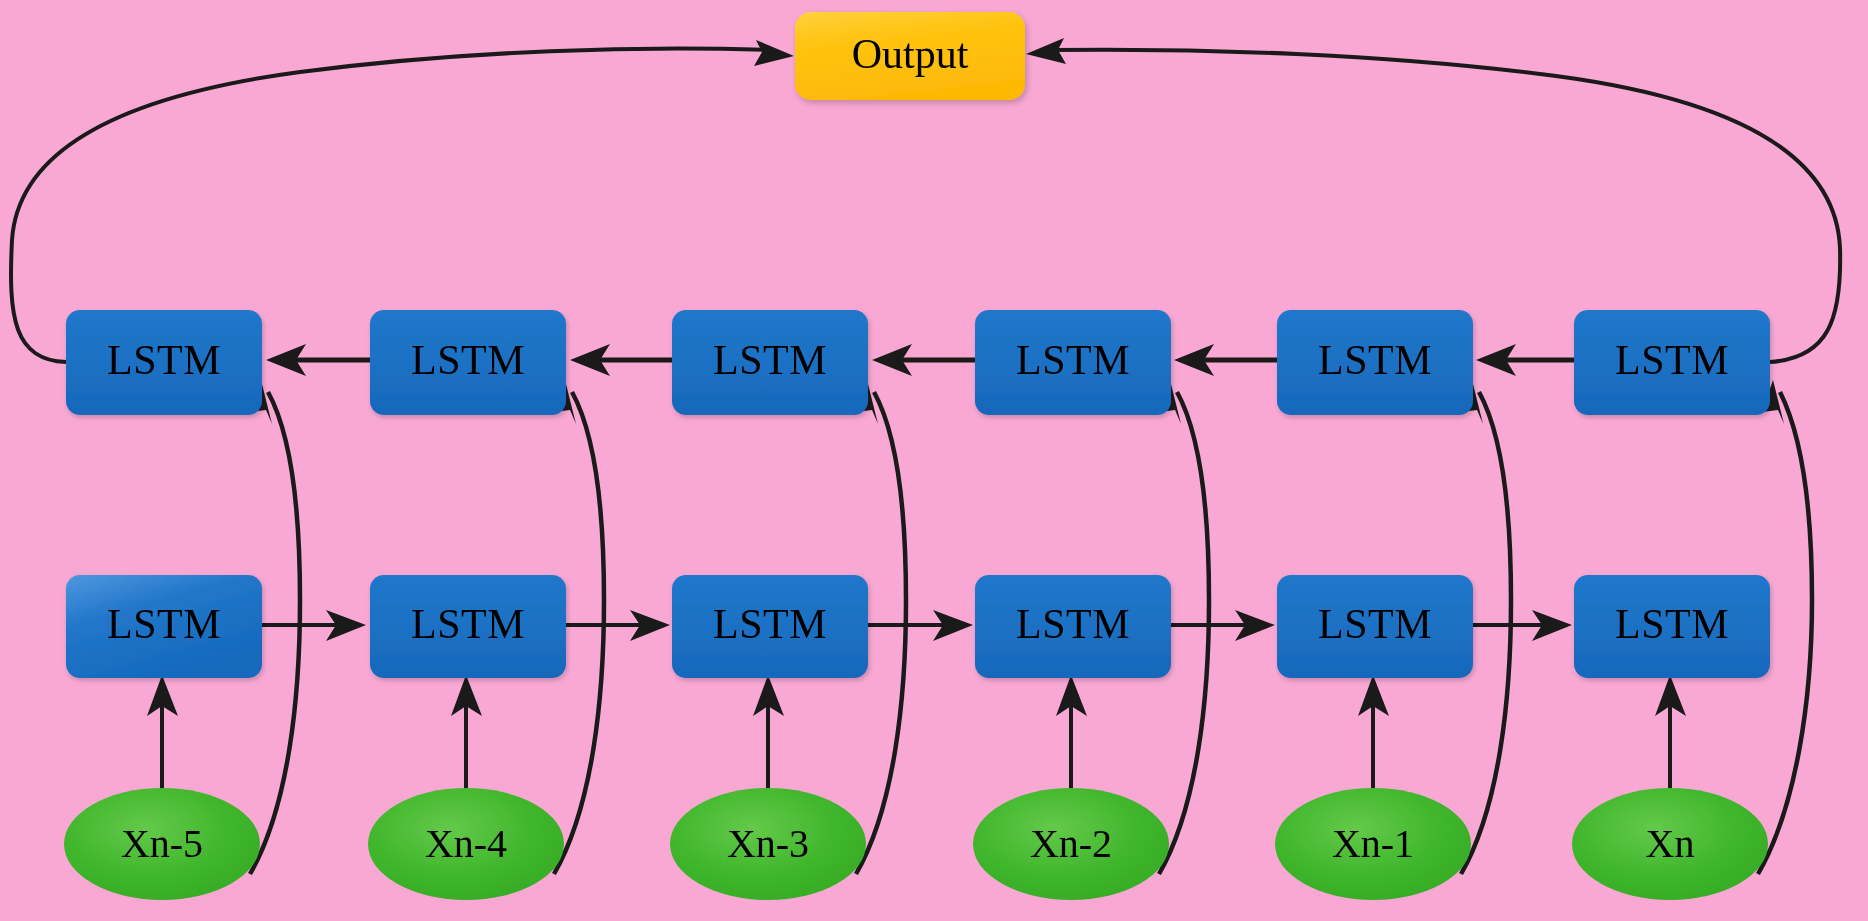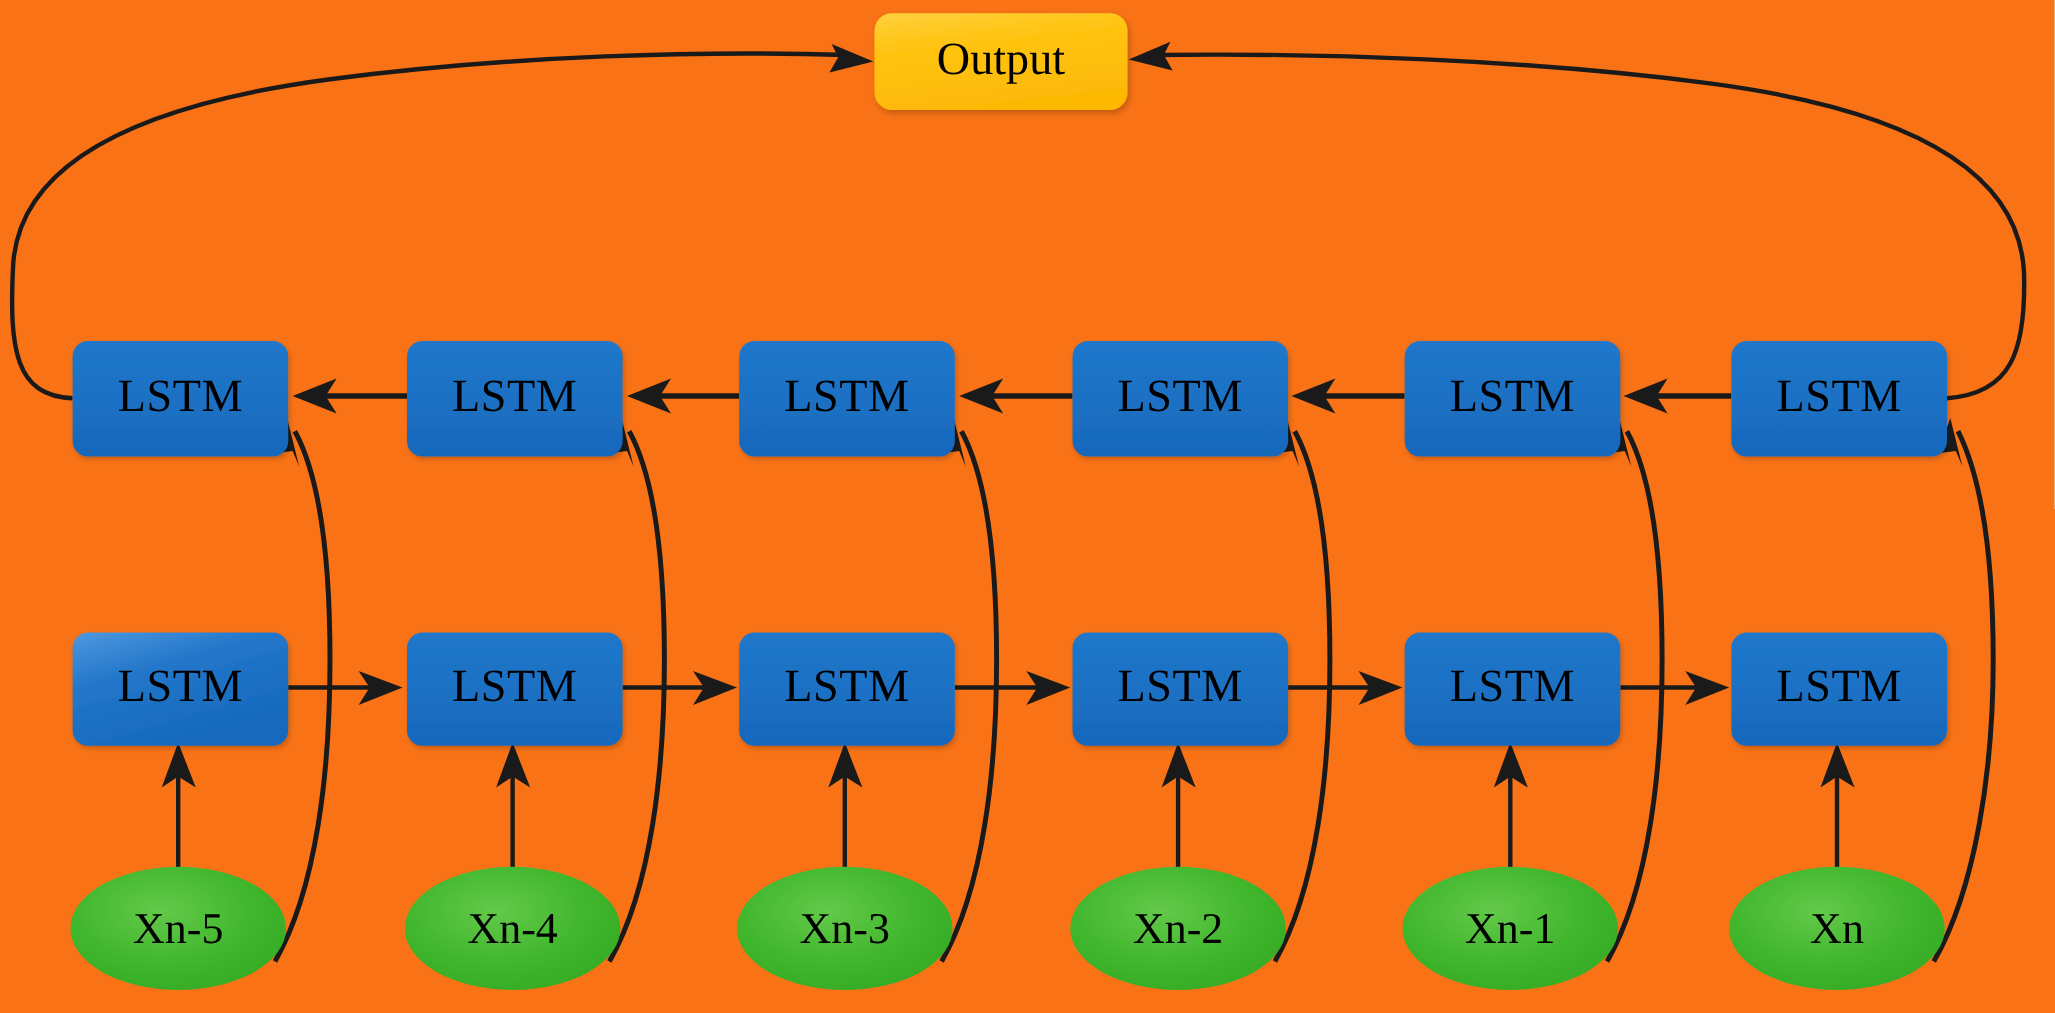--- a/index.html
+++ b/index.html
@@ -11,21 +11,21 @@
   body {
     width: 1868px;
     height: 921px;
     font-family: "Liberation Serif", "DejaVu Serif", serif;
     overflow: hidden;
   }
   #diagram-root {
     position: relative;
     width: 1868px;
     height: 921px;
-    background: #f97316;
+    background: #f9a8d4;
   }
   svg#diagram-svg {
     display: block;
     width: 1868px;
     height: 921px;
   }
   .node-label {
     font-family: "Liberation Serif", "DejaVu Serif", serif;
     fill: #000000;
     text-anchor: middle;

